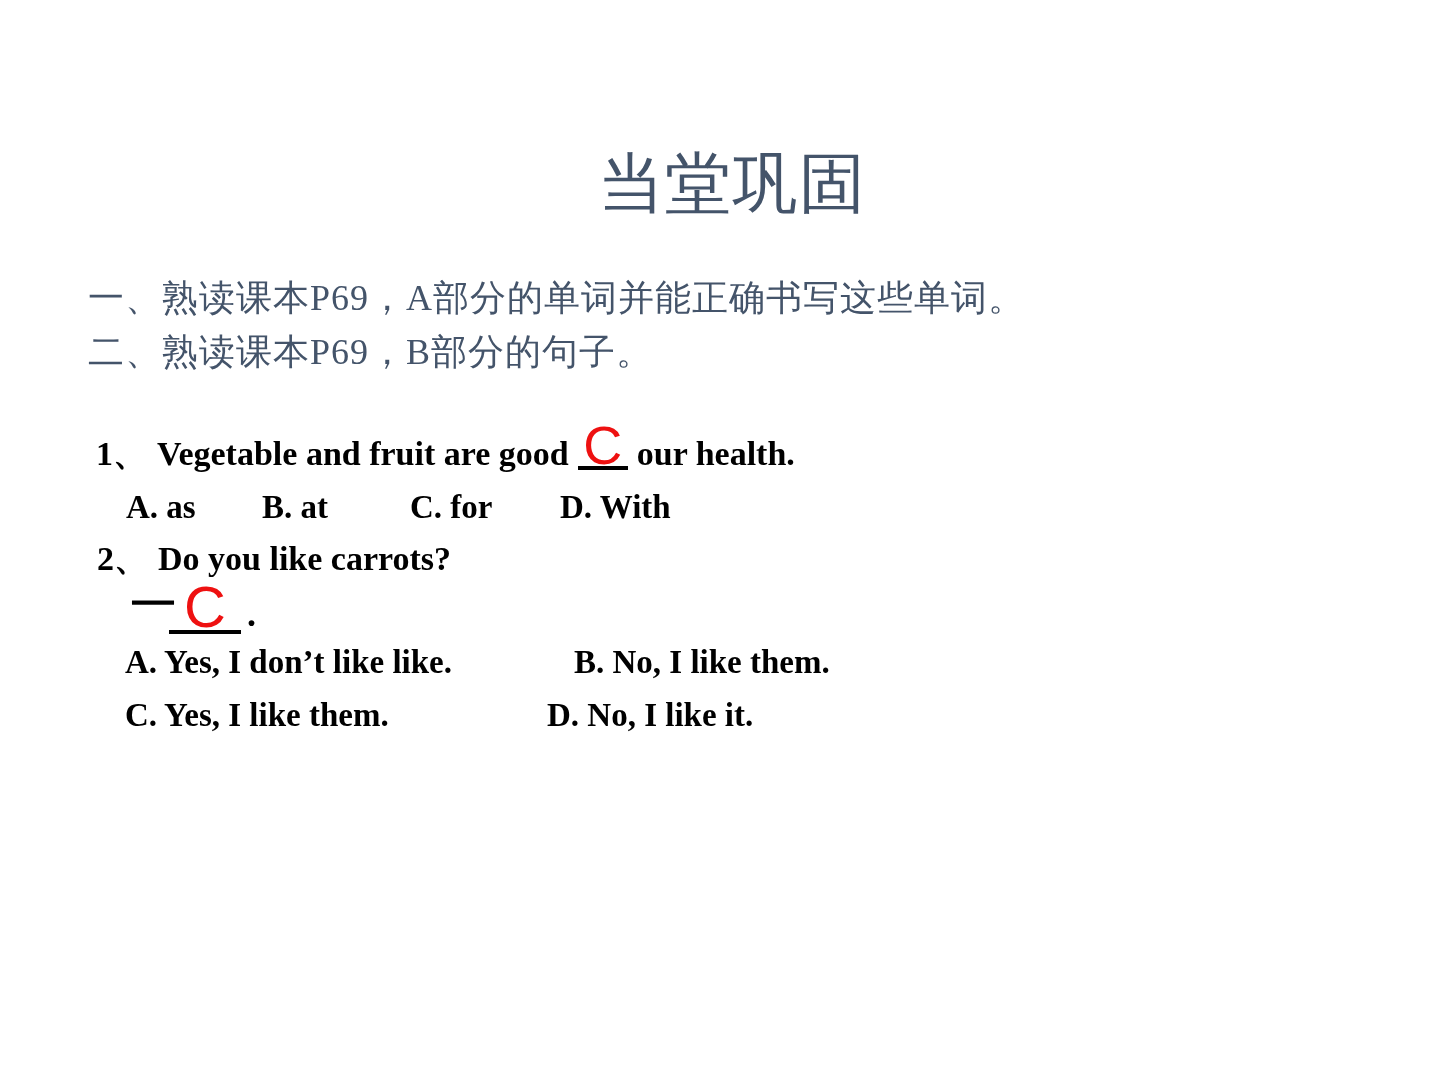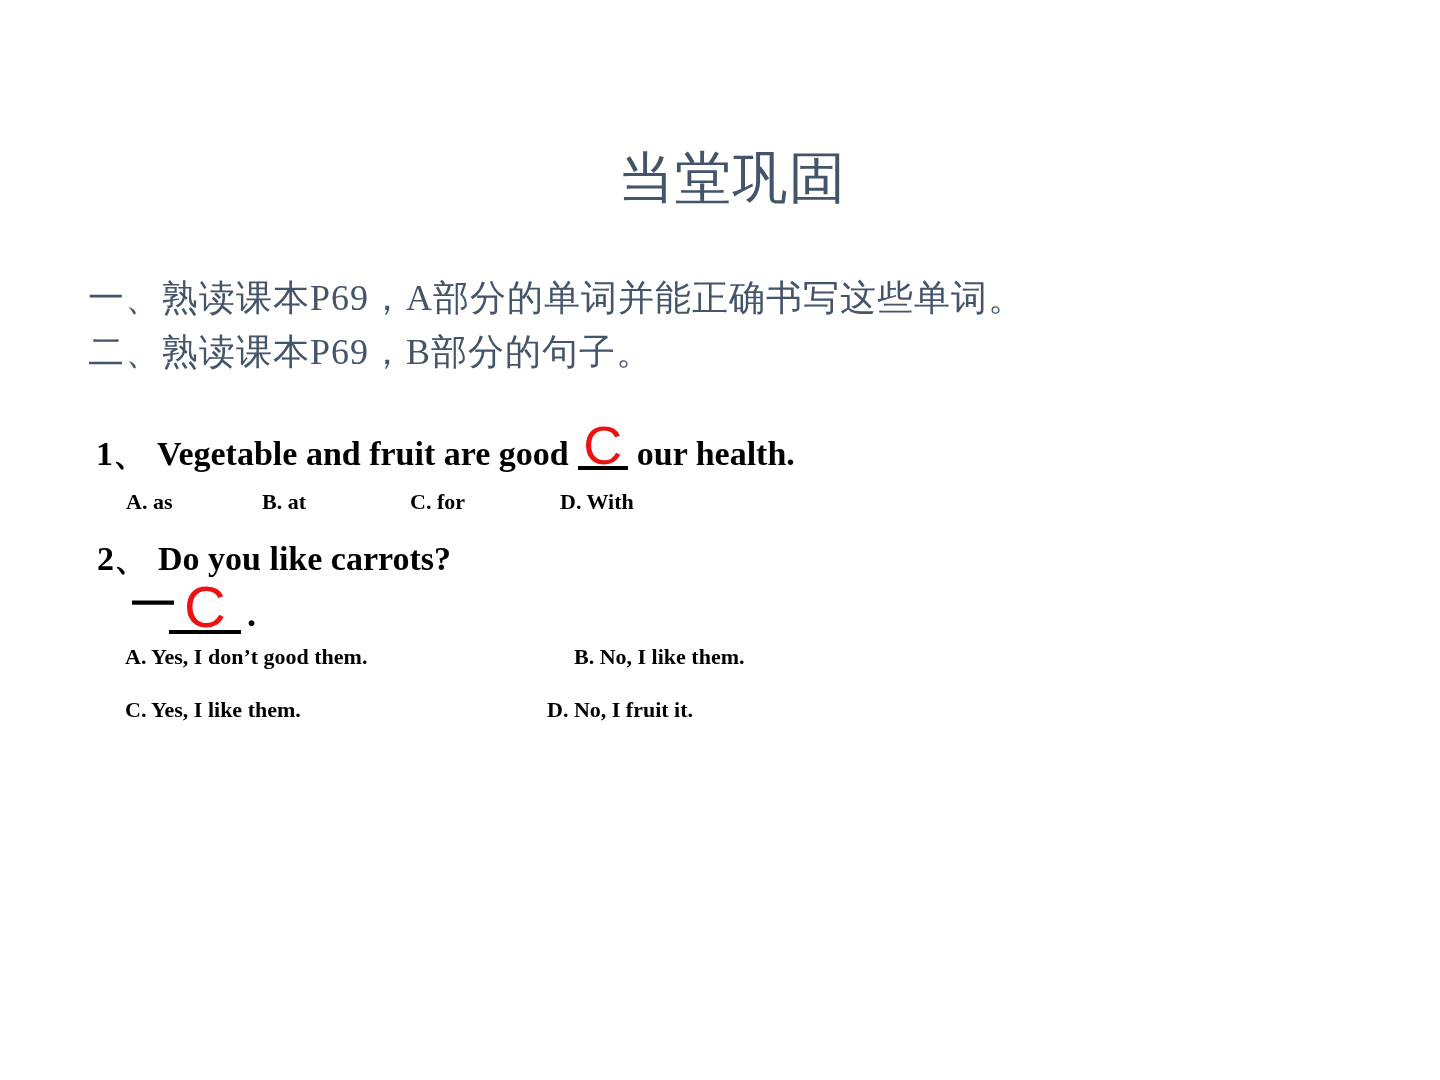--- a/index.html
+++ b/index.html
@@ -8,21 +8,21 @@
     width:1440px;height:1080px;
     background:var(--bg,#FFFFFF);
     overflow:hidden;
     font-family:"Liberation Serif","DejaVu Serif",serif;
   }
   
   .page-title{
     position:absolute;top:146px;left:0;width:100%;
     box-sizing:border-box;padding-left:24px;
     text-align:center;
-    font-size:56px;line-height:1.15;font-weight:400;
+    font-size:66px;line-height:1.15;font-weight:400;
     color:var(--chinese,#44546A);
     letter-spacing:1px;
   }
   
   .instruction{
     position:absolute;left:88px;
     font-size:36px;line-height:1.1;font-weight:400;
     color:var(--chinese,#44546A);
     letter-spacing:1px;
     white-space:nowrap;
@@ -53,21 +53,21 @@
   .ans{
     position:absolute;left:0;right:0;bottom:-7px;
     text-align:center;
     font-family:"Liberation Sans","DejaVu Sans",sans-serif;
     font-size:54px;line-height:1;font-weight:500;
     color:var(--red,#EE1111);
   }
   
   .option{
     position:absolute;
-    font-size:22px;line-height:1.15;font-weight:700;
+    font-size:33px;line-height:1.15;font-weight:700;
     color:var(--english,#000000);
     white-space:nowrap;
   }
   .row-q1 .option{top:489px;}
   .opt-q1-a{left:126px;} .opt-q1-b{left:262px;}
   .opt-q1-c{left:410px;} .opt-q1-d{left:560px;}
   .row-q2a .option{top:644px;}
   .opt-q2-a{left:125px;} .opt-q2-b{left:574px;}
   .row-q2b .option{top:697px;}
   .opt-q2-c{left:125px;} .opt-q2-d{left:547px;}
@@ -130,21 +130,21 @@
 
   <div class="q2-answer-row">
     <span class="q2-dash">—</span>
     <span class="blank-q2">
         <span class="ans-q2">C</span>
       </span>
     <span class="q2-period">.</span>
   </div>
 
   <div class="row-q2a">
-    <span class="option opt-q2-a">A. Yes, I don’t good them.</span>
+    <span class="option opt-q2-a">A. Yes, I don’t like like.</span>
     <span class="option opt-q2-b">B. No, I like them.</span>
   </div>
   <div class="row-q2b">
     <span class="option opt-q2-c">C. Yes, I like them.</span>
-    <span class="option opt-q2-d">D. No, I fruit it.</span>
+    <span class="option opt-q2-d">D. No, I like it.</span>
   </div>
 
 </div>
 
 </body></html>

